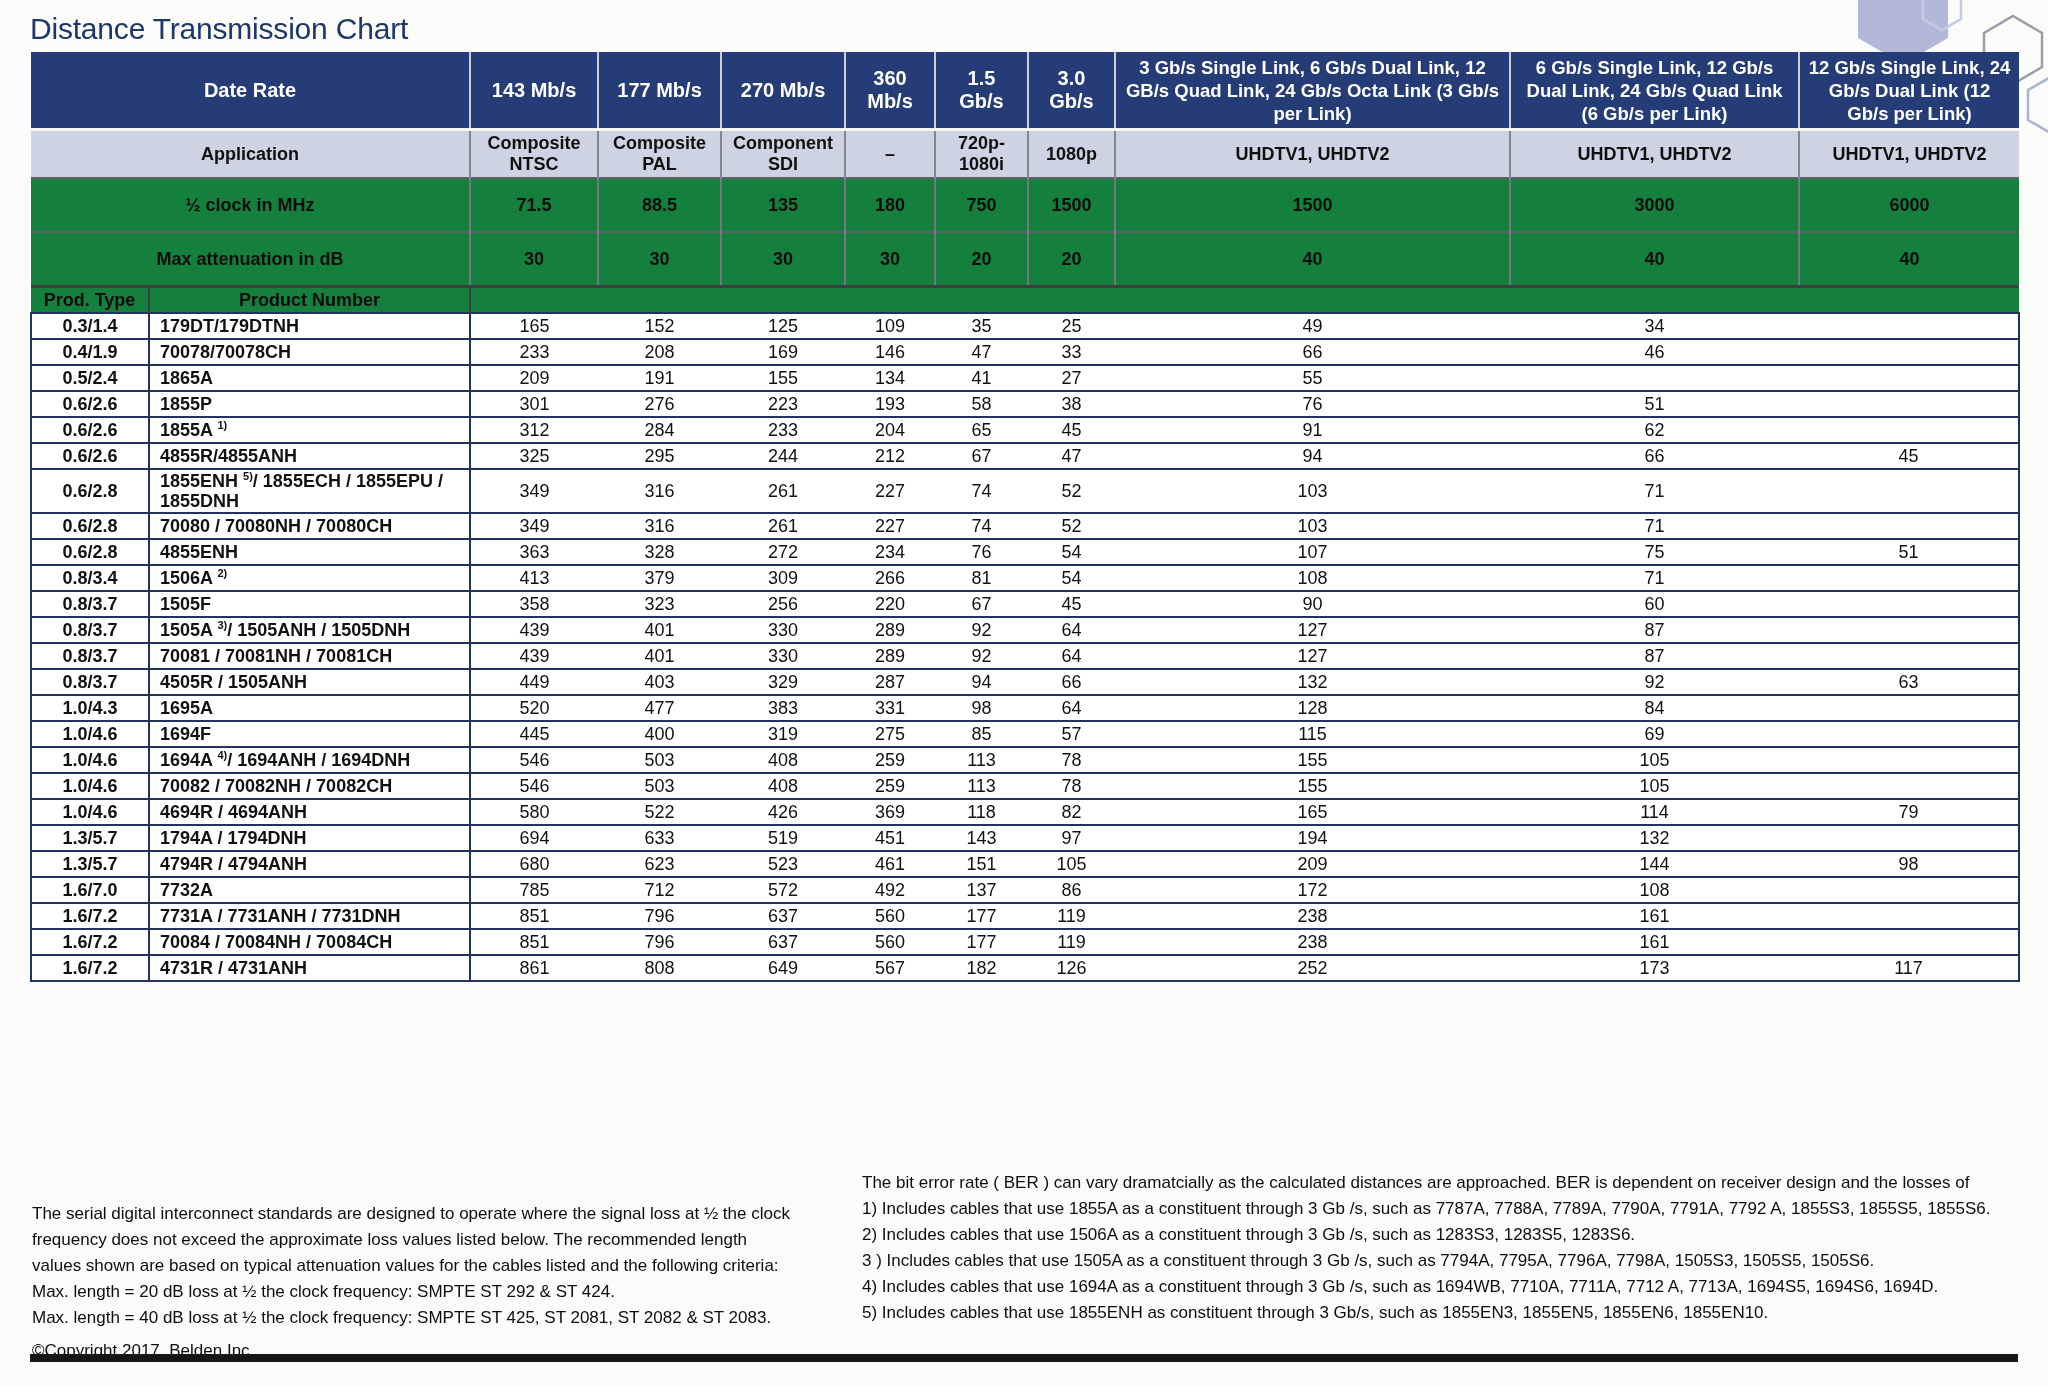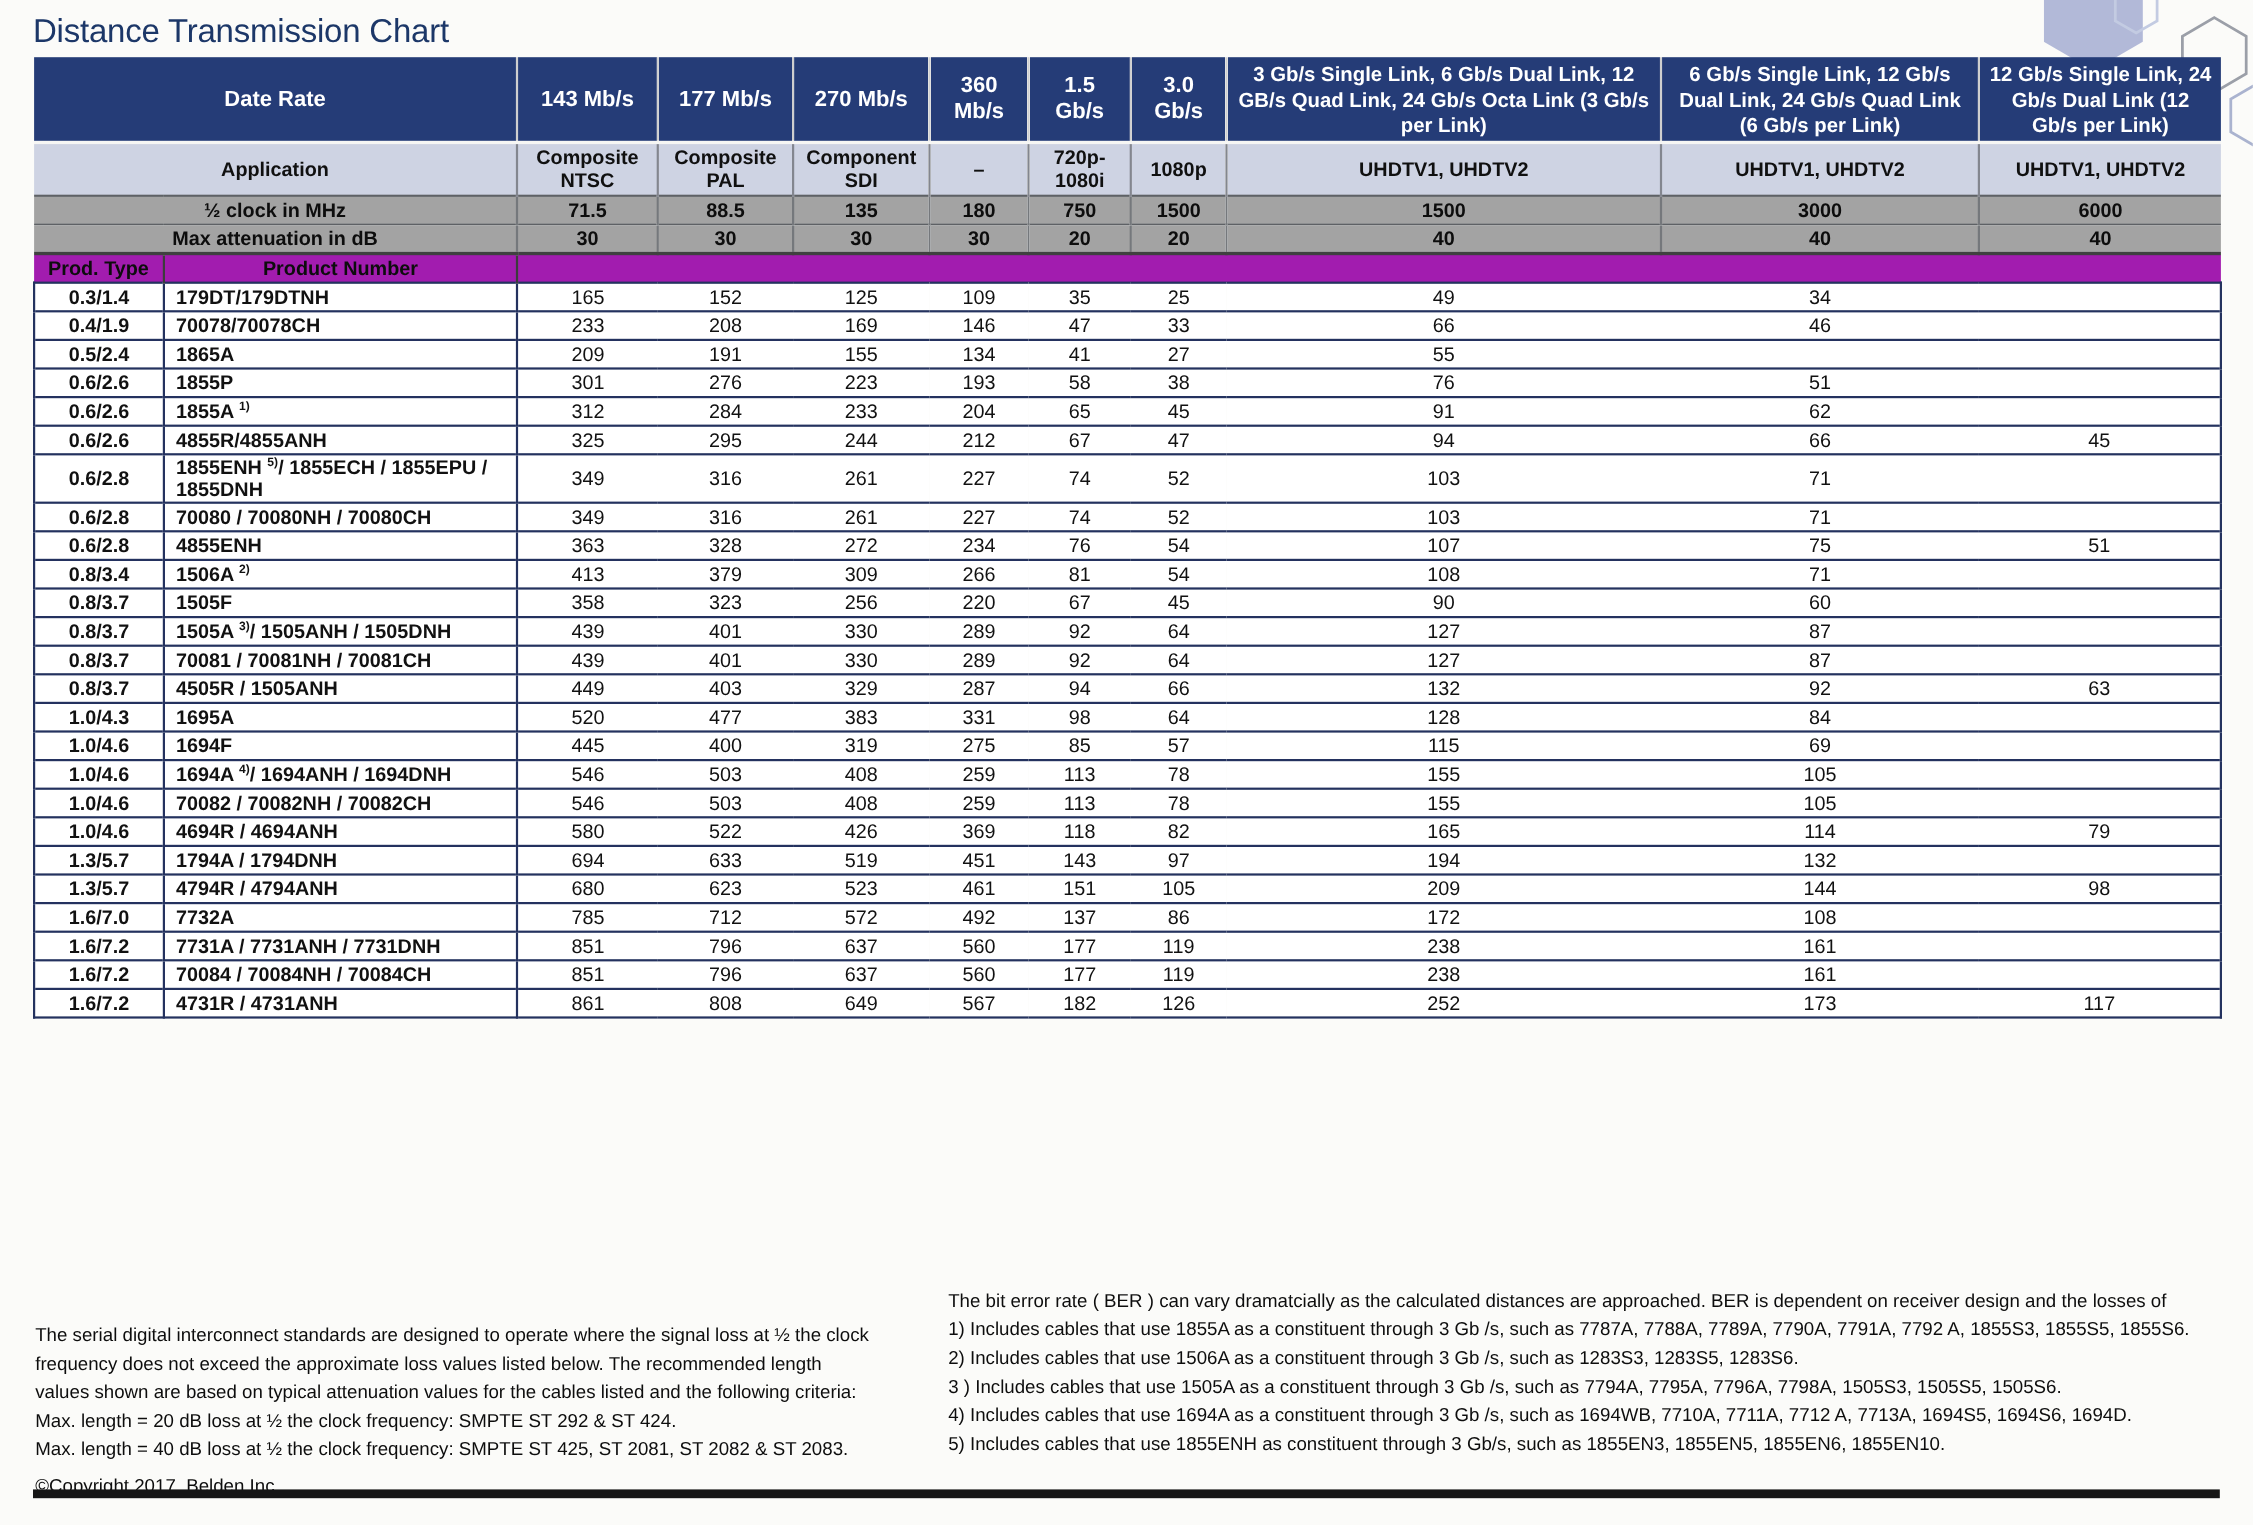--- a/index.html
+++ b/index.html
@@ -33,29 +33,29 @@
 
   tr.r-app td,tr.r-app th{
     background:#ced3e3;color:#101010;font-weight:bold;
     font-size:18px;line-height:21px;height:44px;
     text-align:center;vertical-align:middle;
     border-left:2px solid #83868f;border-top:3px solid #f6f6f4;padding:1px 4px;
   }
   tr.r-app th:first-child{border-left:none;}
 
   tr.r-gray td,tr.r-gray th{
-    background:#a3a3a3;color:#0d0d0d;font-weight:bold;
+    background:#15803d;color:#0d0d0d;font-weight:bold;
     font-size:18px;line-height:20px;height:24px;
     text-align:center;vertical-align:middle;
-    border-left:2px solid #75787c;border-top:2px solid #5e6165;padding:0 4px;
+    border-left:2px solid #75787c;border-top:2px solid #5e6165;padding:14px 4px;
   }
   tr.r-gray th:first-child{border-left:none;}
 
   tr.r-prodhead th,tr.r-prodhead td{
-    background:#a21caf;color:#0d0d0d;font-weight:bold;
+    background:#15803d;color:#0d0d0d;font-weight:bold;
     font-size:18px;line-height:20px;height:24px;
     text-align:center;vertical-align:middle;
     border-top:3px solid #404040;padding:0 4px;
   }
   tr.r-prodhead th.ph-product{border-left:2px solid #3c3c3c;}
   tr.r-prodhead td.ph-fill{border-left:2px solid #3c3c3c;}
 
   .dtable tbody td{
     background:#fff;border-top:2px solid #24325f;
     height:22px;font-size:18px;line-height:20px;vertical-align:middle;

